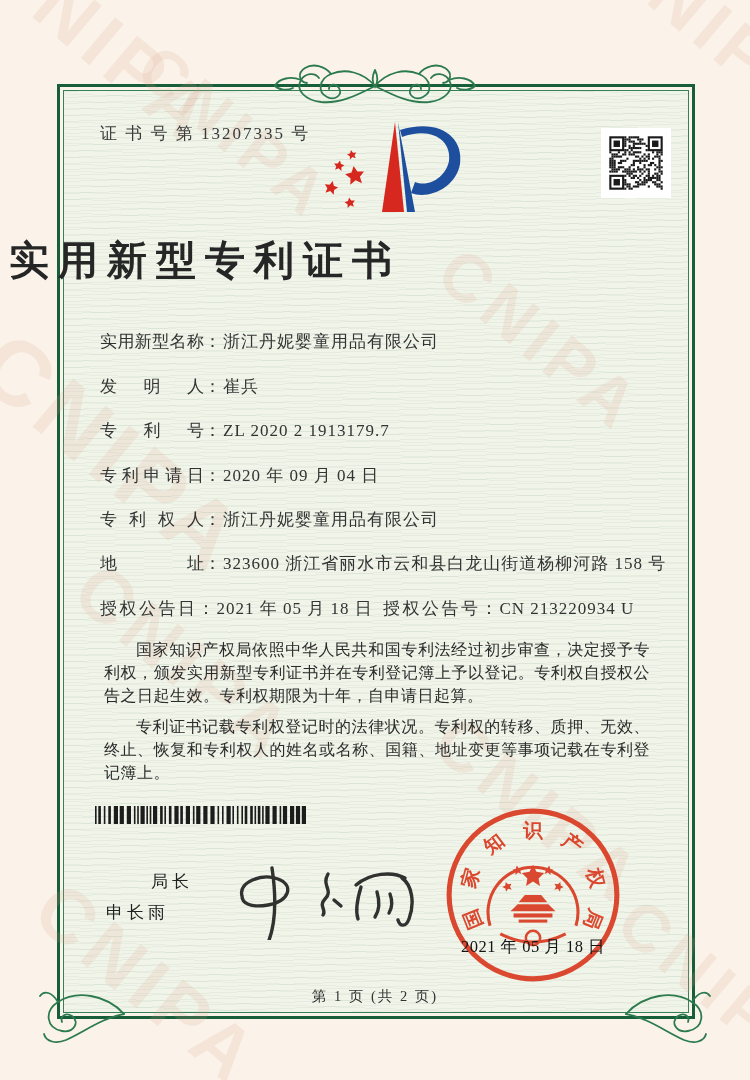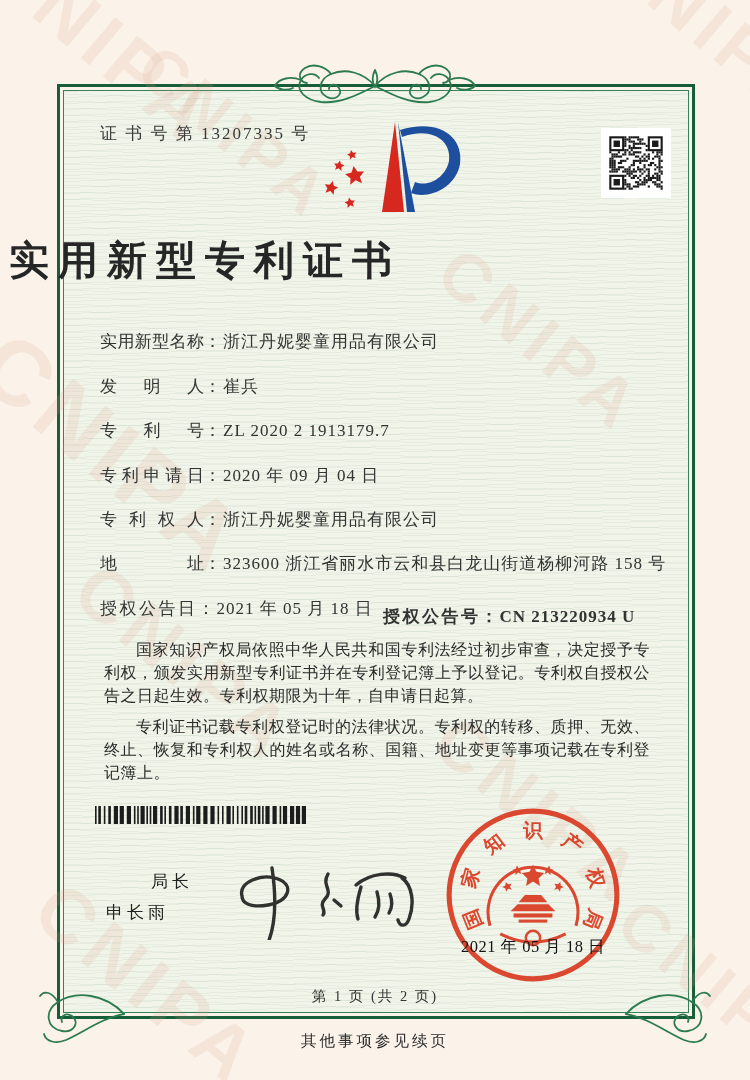--- a/index.html
+++ b/index.html
@@ -31,21 +31,21 @@
   #logo{left:318px;top:118px;}
 
   #title{left:0;top:233px;width:100%;font-size:40px;font-weight:bold;
          color:#262626;letter-spacing:9px;text-indent:9px;}
 
   .row{left:100px;white-space:nowrap;}
   .flabel{display:inline-block;width:104px;text-align:justify;text-align-last:justify;vertical-align:top;}
   .colon{margin:0 2px 0 0;}
   .fvalue{letter-spacing:1px;}
 
-  #grant-no-pair{position:absolute;left:283px;top:8px;white-space:nowrap;font-weight:bold;}
+  #grant-no-pair{position:absolute;left:283px;top:0;white-space:nowrap;}
   .glabel{letter-spacing:2.5px;}
 
   #paras{left:96px;top:630px;width:562px;}
   #paras p{margin:8px;font-size:16px;line-height:23px;color:#2b2b2b;text-align:justify;text-indent:2em;letter-spacing:.5px;}
 
   #barcode{left:95px;top:806px;}
 
   #director-title{left:106px;top:870px;letter-spacing:4px;color:#222;margin-left:45px;}
   #director-name{left:106px;top:901px;letter-spacing:4px;color:#222;}
   #signature{left:212px;top:840px;}
@@ -466,21 +466,20 @@
         <path d="M66,104 L110,104 L103,97 L73,97 Z"></path>
         <path d="M74,95 L102,95 L96,88 L80,88 Z"></path>
         <rect x="69" y="106" width="38" height="4"></rect>
         <rect x="74" y="112" width="28" height="3"></rect>
       </g>
     </g>
   </svg>
   <div id="seal-date" class="abs">2021 年 05 月 18 日</div>
 
   <div id="page-number" class="abs">第 1 页 (共 2 页)</div>
-  <div id="footer-note" class="abs">其他事项参见续页</div>
 
   <svg id="flourish-top" class="abs flourish" width="216" height="52" viewBox="0 0 216 52">
     <g class="fl">
       <g id="flhalf">
         <path d="M108,26 C96,12 78,8 64,14 C52,19 50,32 60,37 C68,41 76,35 72,28 C69,23 62,24 62,29"></path>
         <path d="M108,26 C92,34 74,44 54,42 C38,40 28,30 34,20 C38,13 48,12 52,18"></path>
         <path d="M64,14 C58,6 46,3 38,8 C30,13 32,22 40,23"></path>
         <path d="M34,20 C24,16 12,18 8,26 C12,30 20,31 26,28"></path>
       </g>
       <use href="#flhalf" transform="translate(216,0) scale(-1,1)"></use>

